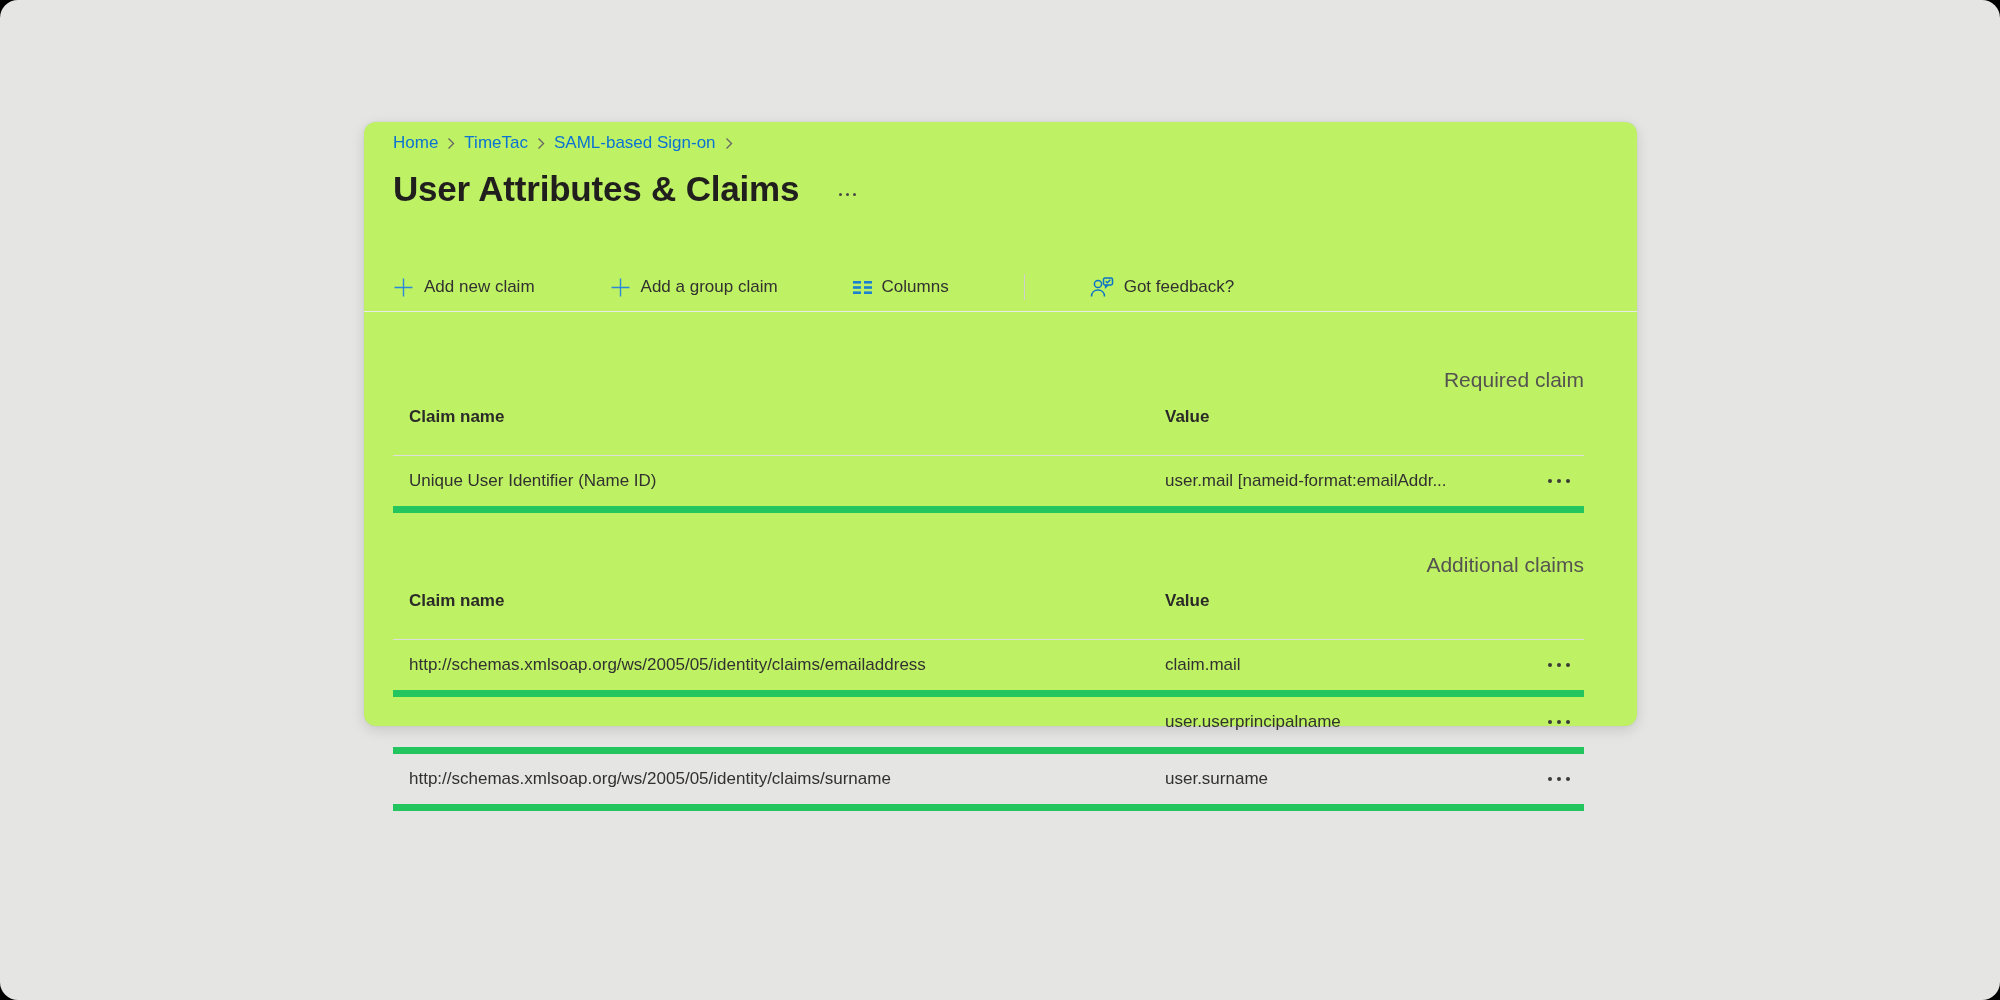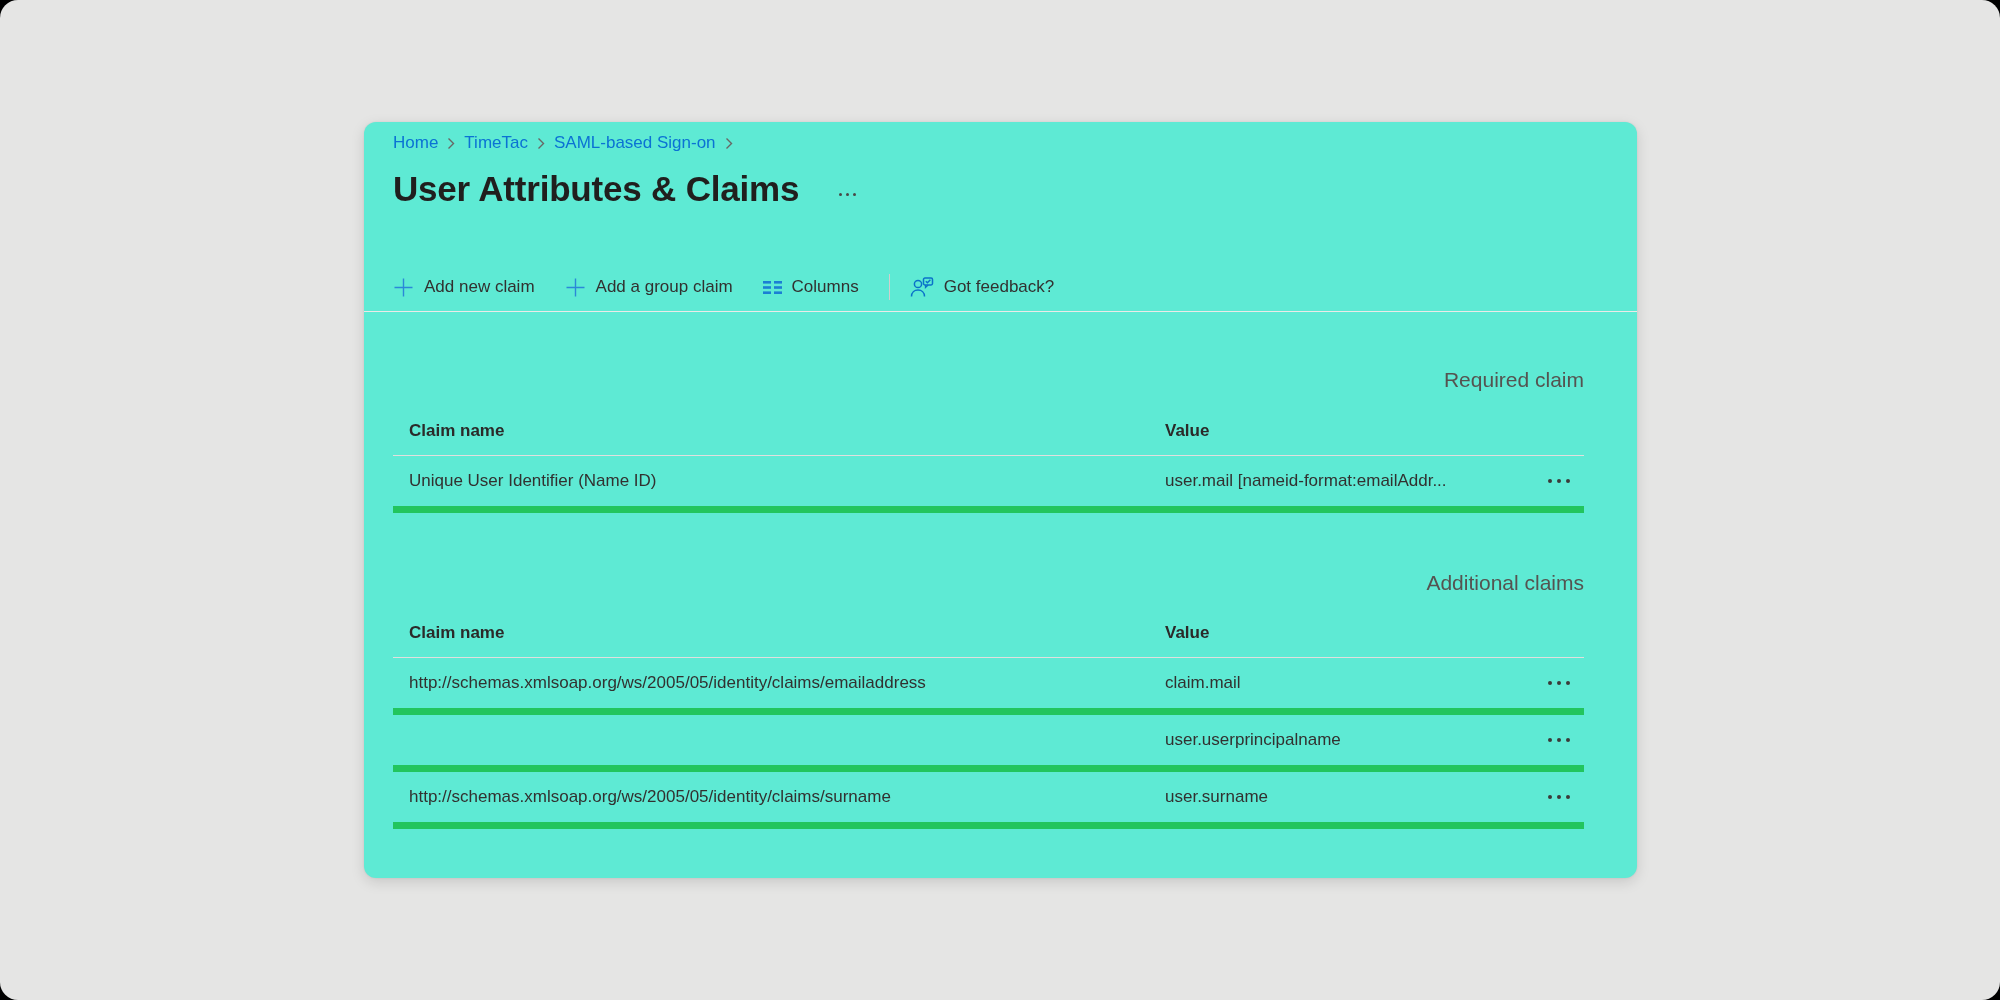--- a/index.html
+++ b/index.html
@@ -5,55 +5,55 @@
   html,body{margin:0;padding:0;}
   body{
     width:2000px;height:1000px;background:#000;position:relative;
     font-family:"Liberation Sans", sans-serif;
     -webkit-font-smoothing:antialiased;
   }
   .page{
     position:absolute;inset:0;background:#e5e5e4;border-radius:18px;overflow:hidden;
   }
   .card{
-    position:absolute;left:364px;top:122px;width:1273px;height:756px;
-    background:#5eead4;border-radius:12px;
+    position:absolute;left:364px;top:122px;width:1273px;height:604px;
+    background:#bef264;border-radius:12px;
     box-shadow:0 4px 14px rgba(0,0,0,.13), 0 0 2px rgba(0,0,0,.08);
     color:#323130;font-size:17px;
   }
   .card-inner{padding:10px 53px 0 29px;}
 
   
   .breadcrumb{display:flex;align-items:center;height:22px;font-size:17px;}
   .crumb{color:#0b72d4;text-decoration:none;cursor:pointer;}
   .crumb-sep{display:inline-flex;margin:0 9px;align-items:center;}
 
   
   .title-row{display:flex;align-items:center;margin-top:14px;height:42px;}
   .page-title{font-size:35px;font-weight:700;color:#201f1e;letter-spacing:-.2px;line-height:42px;}
   .dots{display:inline-flex;align-items:center;cursor:pointer;}
   .dots i{width:4px;height:4px;border-radius:50%;background:#3b3a39;margin-left:5px;}
   .title-dots{margin-left:36px;margin-top:10px;}
   .title-dots i{width:3px;height:3px;background:#4a4846;margin-left:4px;}
 
   
   .toolbar-wrap{margin:58px -53px 0 -29px;padding:0 53px 5px 29px;border-bottom:1px solid #eceae8;}
-  .toolbar{display:flex;align-items:center;height:38px;}
+  .toolbar{display:flex;align-items:center;height:38px;gap:45px;}
   .tb-btn{display:flex;align-items:center;cursor:pointer;color:#323130;margin-right:30px;white-space:nowrap;}
   .tb-btn .ic{display:inline-flex;margin-right:10px;align-items:center;}
   .tb-sep{width:1px;height:26px;background:#d1cfcd;margin:0 6px 0 0;margin-right:20px;}
 
   
   .section-heading{font-size:21px;font-weight:400;color:#555350;line-height:28px;text-align:right;}
   .h-required{margin-top:54px;}
-  .h-additional{margin-top:56px;}
+  .h-additional{margin-top:38px;}
 
   
   .tbl{width:1191px;}
-  .t-head{position:relative;display:flex;align-items:center;height:48px;
+  .t-head{position:relative;display:flex;height:48px;
           border-bottom:1px solid #e1dfdd;font-weight:700;color:#2b2a29;margin-top:13px;}
   .t-head.add{margin-top:12px;}
   .t-row{position:relative;display:flex;align-items:center;height:50px;
          border-bottom:7px solid #22c55e;cursor:pointer;}
   .cell-claim{padding-left:16px;white-space:nowrap;}
   .cell-value{position:absolute;left:772px;white-space:nowrap;max-width:370px;overflow:hidden;}
   .row-menu{position:absolute;right:14px;top:0;bottom:0;display:flex;align-items:center;cursor:pointer;}
   svg{display:block;}
 </style>
 </head>

